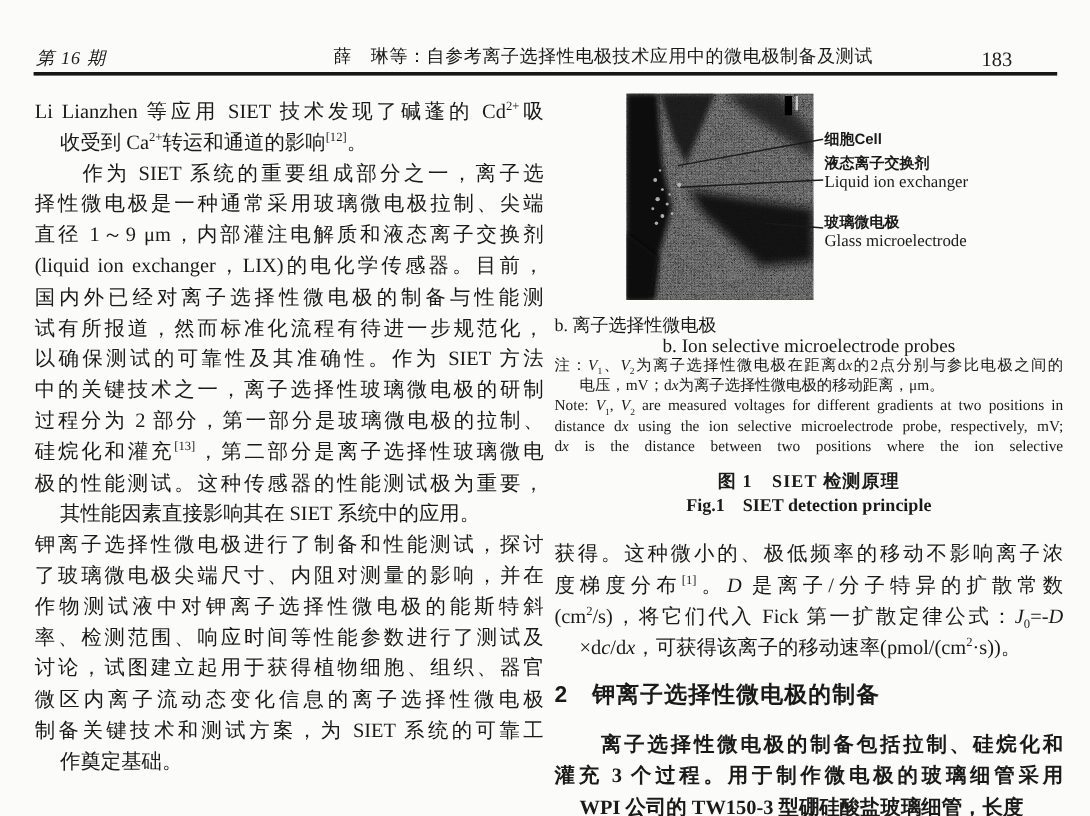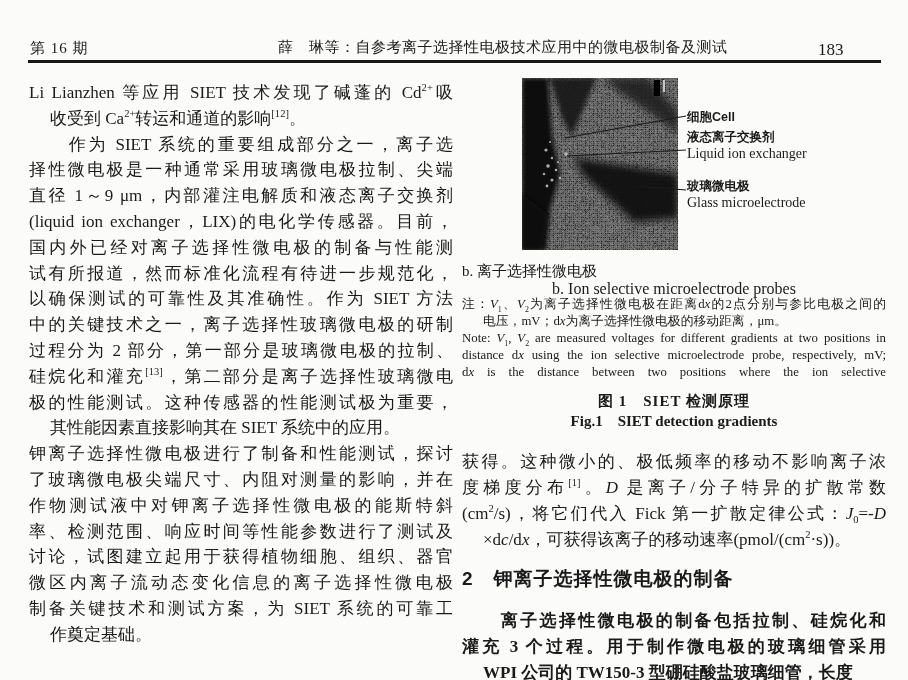--- a/index.html
+++ b/index.html
@@ -2,21 +2,21 @@
 <html><head>
 <meta charset="utf-8">
 <style>
   html,body{margin:0;padding:0;}
   body{
     width:908px;height:680px;position:relative;overflow:hidden;
     background:#fbfbf9;color:#1a1a1a;
     font-family:"Liberation Serif","DejaVu Serif",serif;
   }
   
-  .hdr-issue{position:absolute;left:30px;top:39px;font-size:15px;letter-spacing:1px;}
+  .hdr-issue{position:absolute;left:30px;top:39px;font-size:15px;letter-spacing:1px;font-style:italic;}
   .hdr-title{position:absolute;left:278px;top:38px;font-size:15px;letter-spacing:.5px;}
   .hdr-page{position:absolute;left:818px;top:40px;font-size:17px;}
   .hdr-rule{position:absolute;left:28px;top:60px;width:853px;height:3px;background:#161616;}
   
   .tline{
     text-align:justify;text-align-last:justify;text-justify:inter-character;
     white-space:nowrap;overflow:visible;
   }
   .tline.end{text-align-last:left;margin-left:21px;}
   .tline sup{font-size:62%;line-height:0;vertical-align:super;}
@@ -165,21 +165,21 @@
 
   <div class="fig-note">
       <div class="tline">注：<i>V</i><sub>1</sub>、<i>V</i><sub>2</sub>为离子选择性微电极在距离d<i>x</i>的2点分别与参比电极之间的</div>
       <div class="tline end">电压，mV；d<i>x</i>为离子选择性微电极的移动距离，μm。</div>
       <div class="tline">Note: <i>V</i><sub>1</sub>, <i>V</i><sub>2</sub> are measured voltages for different gradients at two positions in</div>
       <div class="tline">distance d<i>x</i> using the ion selective microelectrode probe, respectively, mV;</div>
       <div class="tline">d<i>x</i> is the distance between two positions where the ion selective</div>
     </div>
 
   <div class="cap-cn">图 1　SIET 检测原理</div>
-  <div class="cap-en">Fig.1　SIET detection gradients</div>
+  <div class="cap-en">Fig.1　SIET detection principle</div>
 
   <div class="body-lines">
       <div class="tline">获得。这种微小的、极低频率的移动不影响离子浓</div>
       <div class="tline">度梯度分布<sup>[1]</sup>。<i>D</i> 是离子/分子特异的扩散常数</div>
       <div class="tline">(cm<sup>2</sup>/s)，将它们代入 Fick 第一扩散定律公式：<i>J</i><sub>0</sub>=-<i>D</i></div>
       <div class="tline end">×d<i>c</i>/d<i>x</i>，可获得该离子的移动速率(pmol/(cm<sup>2</sup>·s))。</div>
     </div>
 
   <div class="sec-heading">2　钾离子选择性微电极的制备</div>
 

